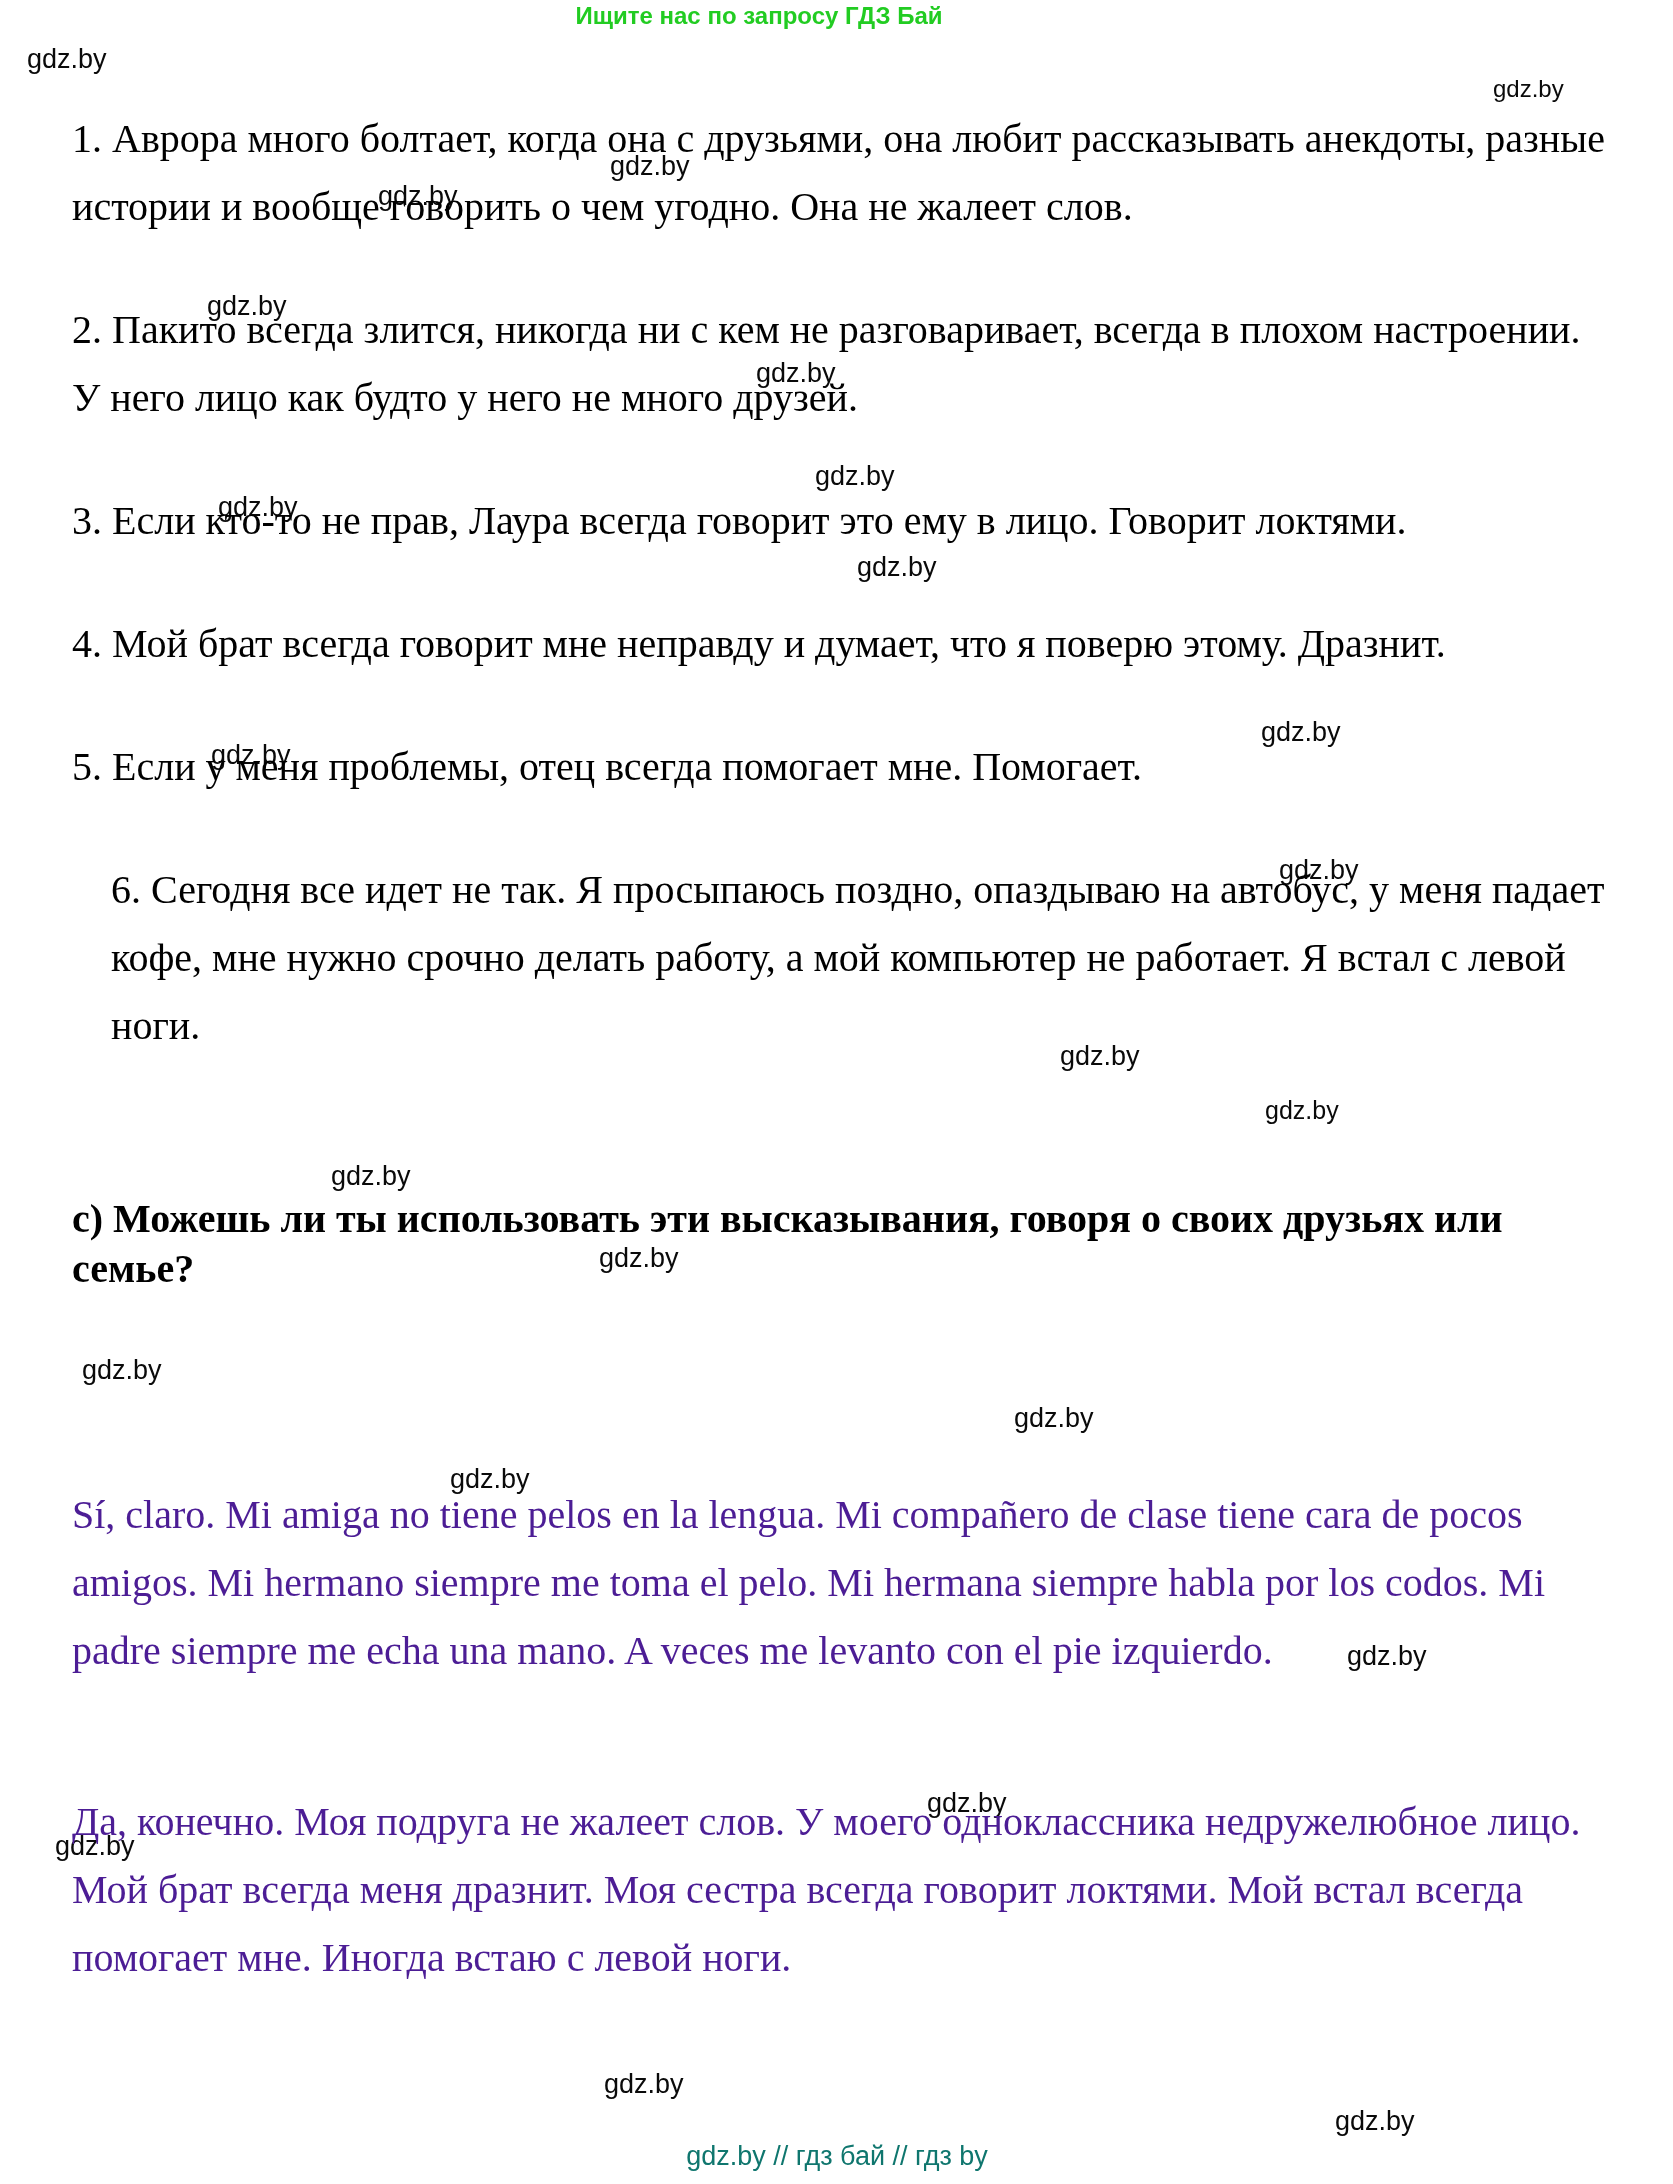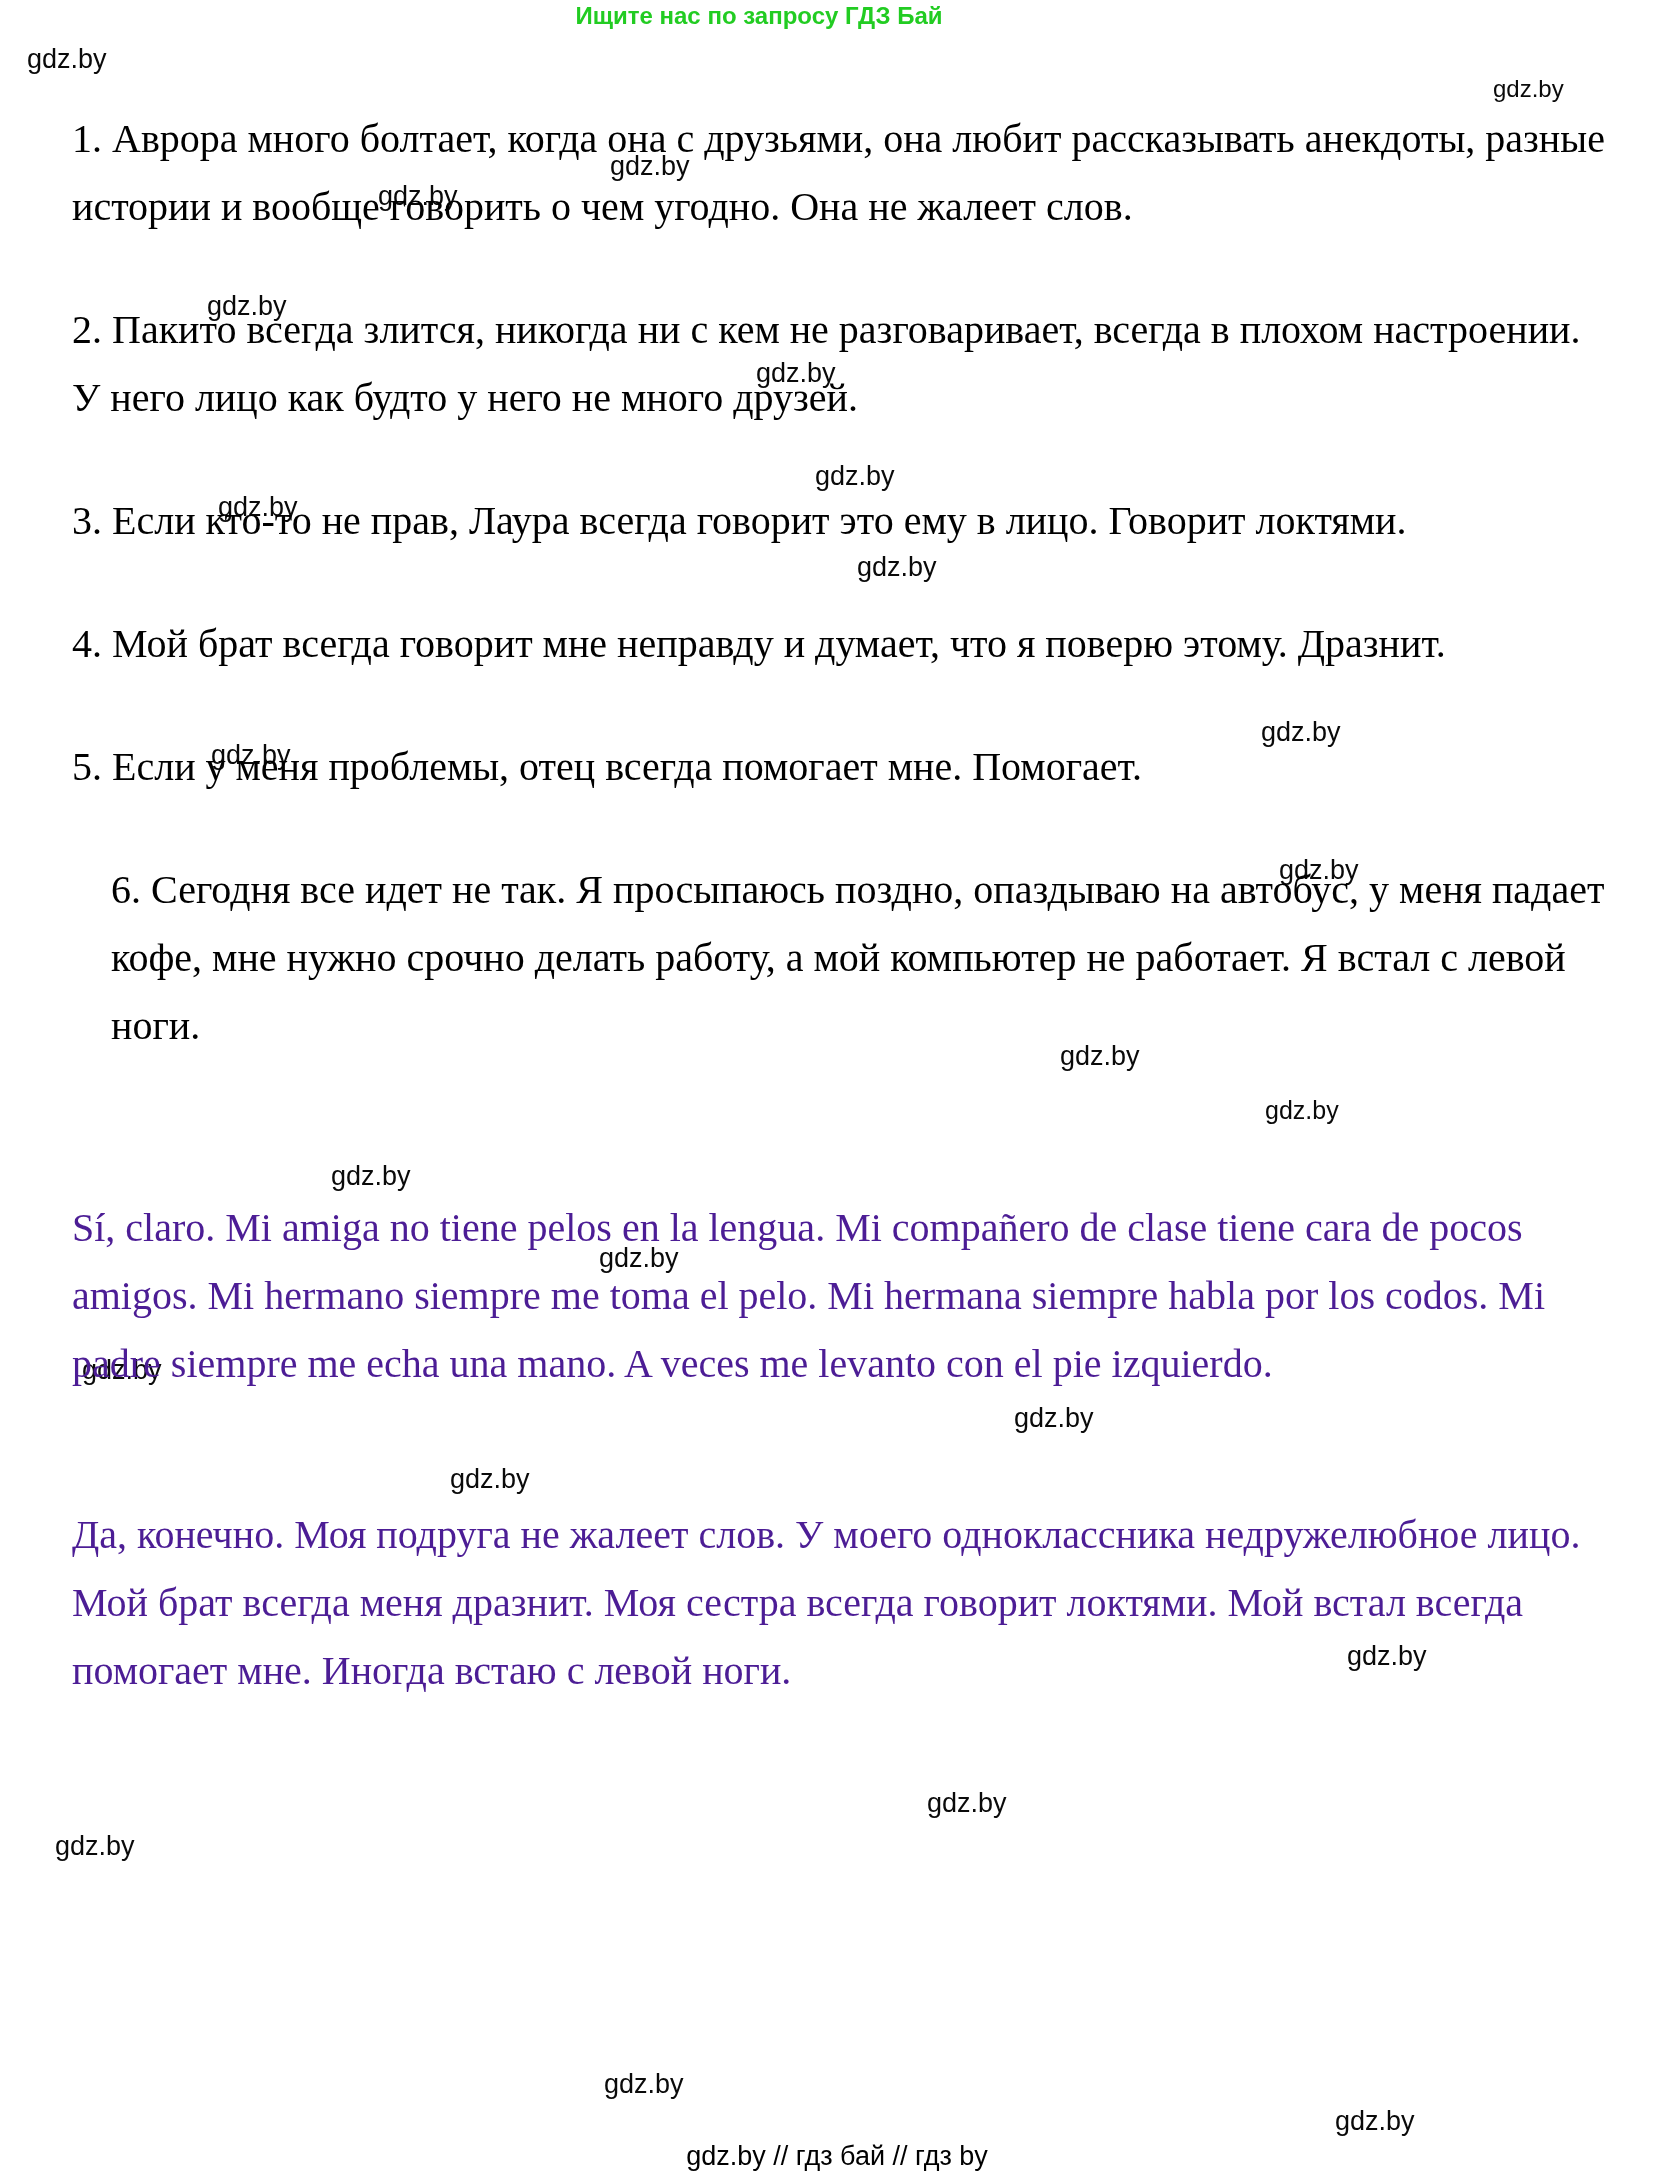--- a/index.html
+++ b/index.html
@@ -79,21 +79,21 @@
 
   
   .footer {
     position: absolute;
     left: 0;
     bottom: 12.5px;
     width: 1674px;
     text-align: center;
     font-family: "Liberation Sans", sans-serif;
     font-size: 27px;
-    color: #000000;
+    color: #0f766e;
     white-space: nowrap;
   }
 </style>
 </head>
 <body>
 
 <div class="page">
 
   <div class="promo">Ищите нас по запросу ГДЗ Бай</div>
 
@@ -131,20 +131,21 @@
     <p class="para gap">2. Пакито всегда злится, никогда ни с кем не разговаривает, всегда в плохом настроении. У него лицо как будто у него не много друзей.</p>
 
     <p class="para gap">3. Если кто-то не прав, Лаура всегда говорит это ему в лицо. Говорит локтями.</p>
 
     <p class="para gap">4. Мой брат всегда говорит мне неправду и думает, что я поверю этому. Дразнит.</p>
 
     <p class="para gap">5. Если у меня проблемы, отец всегда помогает мне. Помогает.</p>
 
     <p class="para biggap">6. Сегодня все идет не так. Я просыпаюсь поздно, опаздываю на автобус, у меня падает кофе, мне нужно срочно делать работу, а мой компьютер не работает. Я встал с левой ноги.</p>
 
+    <h3 class="heading">c) Можешь ли ты использовать эти высказывания, говоря о своих друзьях или семье?</h3>
 
     <p class="answer">Sí, claro. Mi amiga no tiene pelos en la lengua. Mi compañero de clase tiene cara de pocos amigos. Mi hermano siempre me toma el pelo. Mi hermana siempre habla por los codos. Mi padre siempre me echa una mano. A veces me levanto con el pie izquierdo.</p>
 
     <p class="answer">Да, конечно. Моя подруга не жалеет слов. У моего одноклассника недружелюбное лицо. Мой брат всегда меня дразнит. Моя сестра всегда говорит локтями. Мой встал всегда помогает мне. Иногда встаю с левой ноги.</p>
 
   </div>
 
   <div class="footer">gdz.by  //  гдз бай  //  гдз by</div>
 
 </div>

